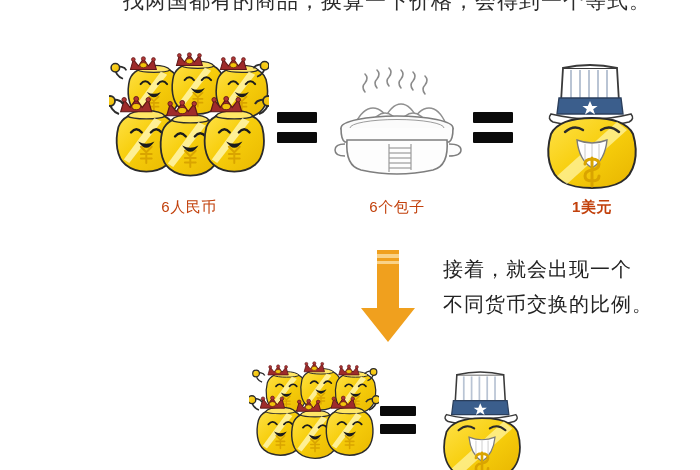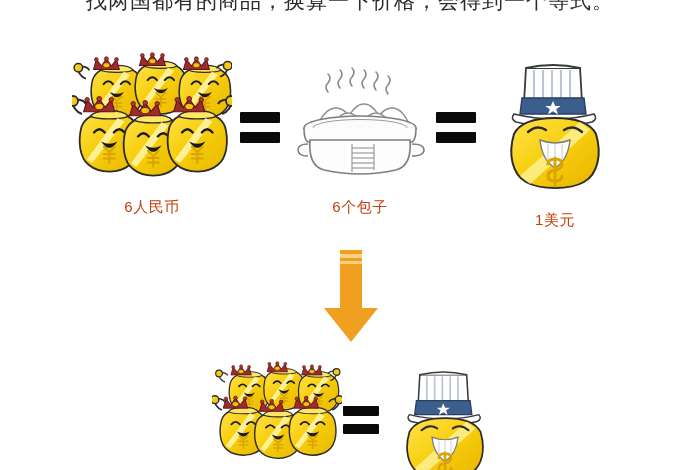--- a/index.html
+++ b/index.html
@@ -1,21 +1,21 @@
 <!DOCTYPE html>
 <html><head>
 <meta charset="utf-8">
 <style>
   html,body{margin:0;padding:0;}
   body{
     width:700px;height:470px;background:#ffffff;overflow:hidden;
     font-family:"Liberation Sans","DejaVu Sans",sans-serif;
     position:relative;
   }
-  .stage{position:absolute;inset:0;}
+  .stage{position:absolute;inset:0;margin-left:37px;}
 
   
   .headline{
     position:absolute;left:0;top:-13px;width:700px;
     text-align:center;font-size:21px;color:#2b2b2b;
     letter-spacing:1px;white-space:nowrap;font-weight:500;
   }
 
   
   .eq{position:absolute;}
@@ -234,30 +234,34 @@
       <path d="M40,82 q15,6 30,0 q-2,20 -15,28 q-13,-8 -15,-28 Z" fill="#ffffff" stroke="#7b7b7b" stroke-width="1.4"></path>
       <g stroke="#c8c8c8" stroke-width="1">
           <path d="M48,86 v20"></path>
           <path d="M55,86 v22"></path>
           <path d="M62,86 v20"></path>
         </g>
 
       <path d="M55,100 v28 M48,106 q0,-5 7,-5 q7,0 7,5 q0,5 -7,6 q-7,1 -7,6 q0,5 7,5 q7,0 7,-5" fill="none" stroke="#D9A400" stroke-width="3" stroke-linecap="round"></path>
     </svg>
   </div>
-  <div class="cap" style="left:500px;top:211px;width:110px;">1美元</div>
+  <div class="cap" style="left:500px;top:198px;width:110px;font-weight:bold;">1美元</div>
 
   <div class="arrow" style="left:318px;top:250px;width:66px;height:92px;">
     <svg width="66" height="92" viewBox="0 0 66 92">
       <path d="M22,0 h22 v58 h16 L33,92 L6,58 h16 Z" fill="#F0A01E"></path>
       <rect x="22" y="4" width="22" height="4" fill="#F9D288"></rect>
       <rect x="22" y="11" width="22" height="3" fill="#F9D288"></rect>
     </svg>
   </div>
 
+  <div class="para" style="left:406px;top:252px;">
+    <div>接着，就会出现一个</div>
+    <div>不同货币交换的比例。</div>
+  </div>
 
   <div class="bagwrap" style="left:212px;top:358px;width:130px;height:118px;">
     <svg width="130" height="118" viewBox="0 0 160 150">
       <g transform="translate(16,8) scale(0.78)">
           <use href="#rmbbag"></use>
         </g>
       <g transform="translate(60,4) scale(0.78)">
           <use href="#rmbbag"></use>
         </g>
       <g transform="translate(104,8) scale(0.78)">

